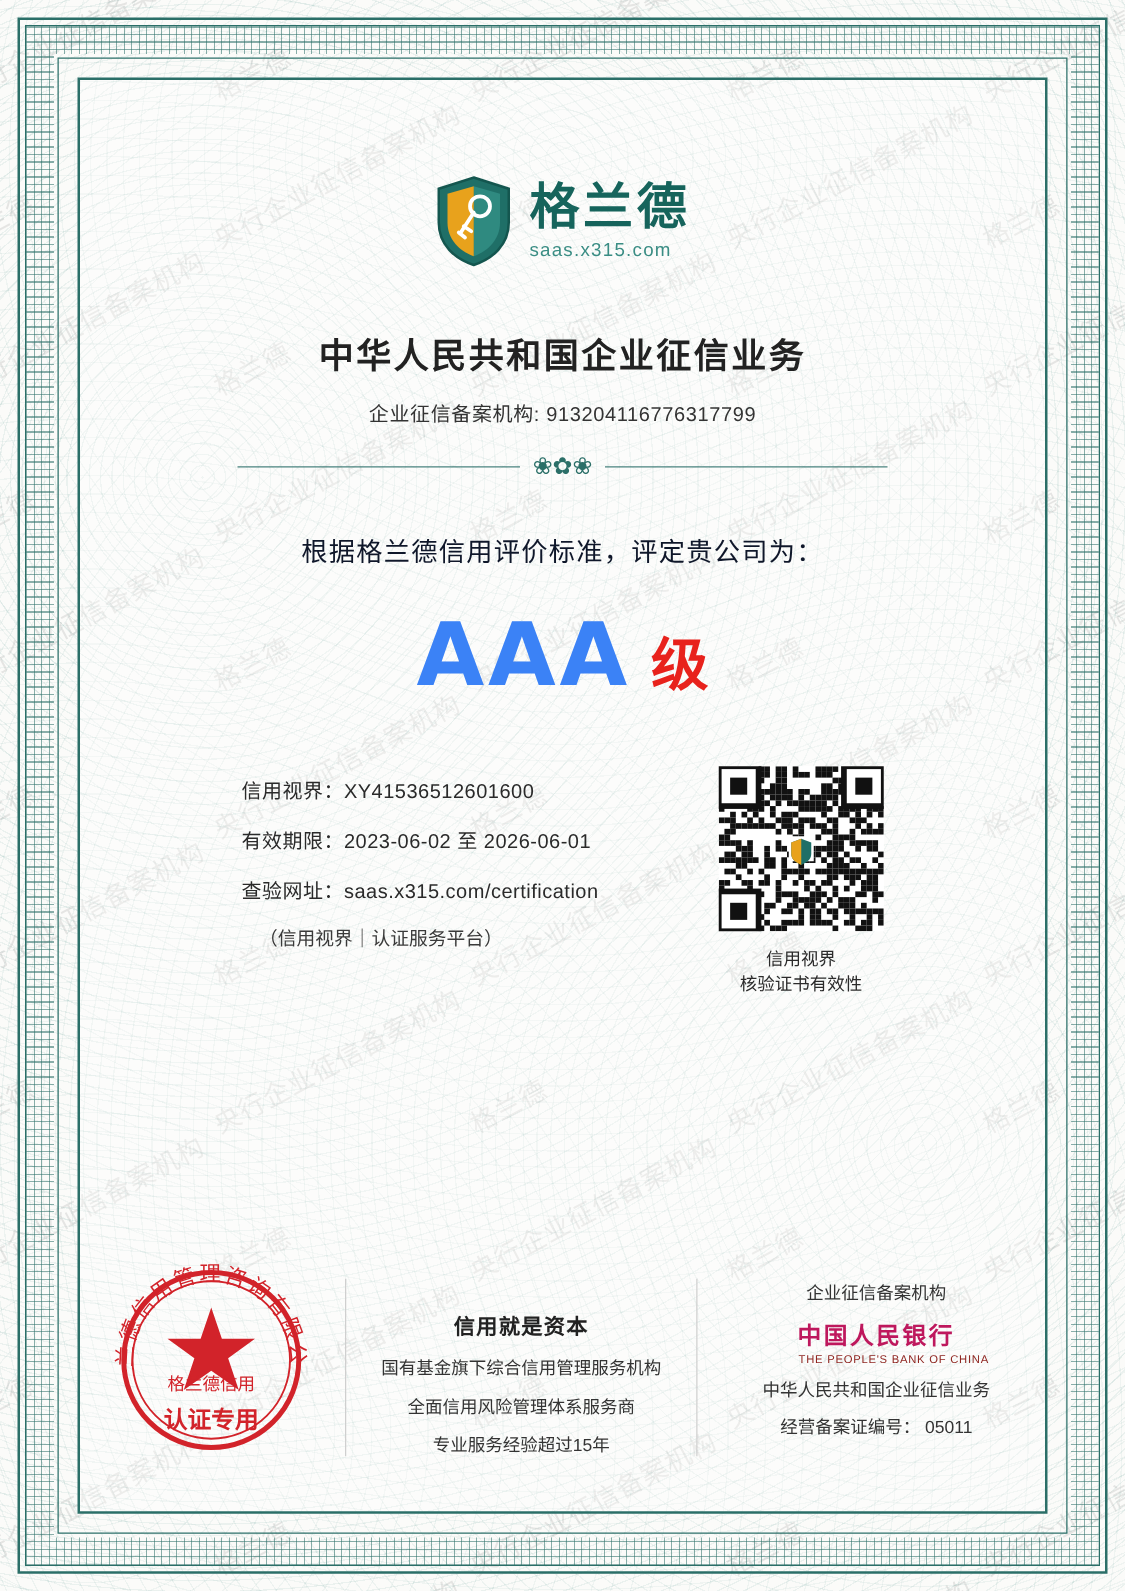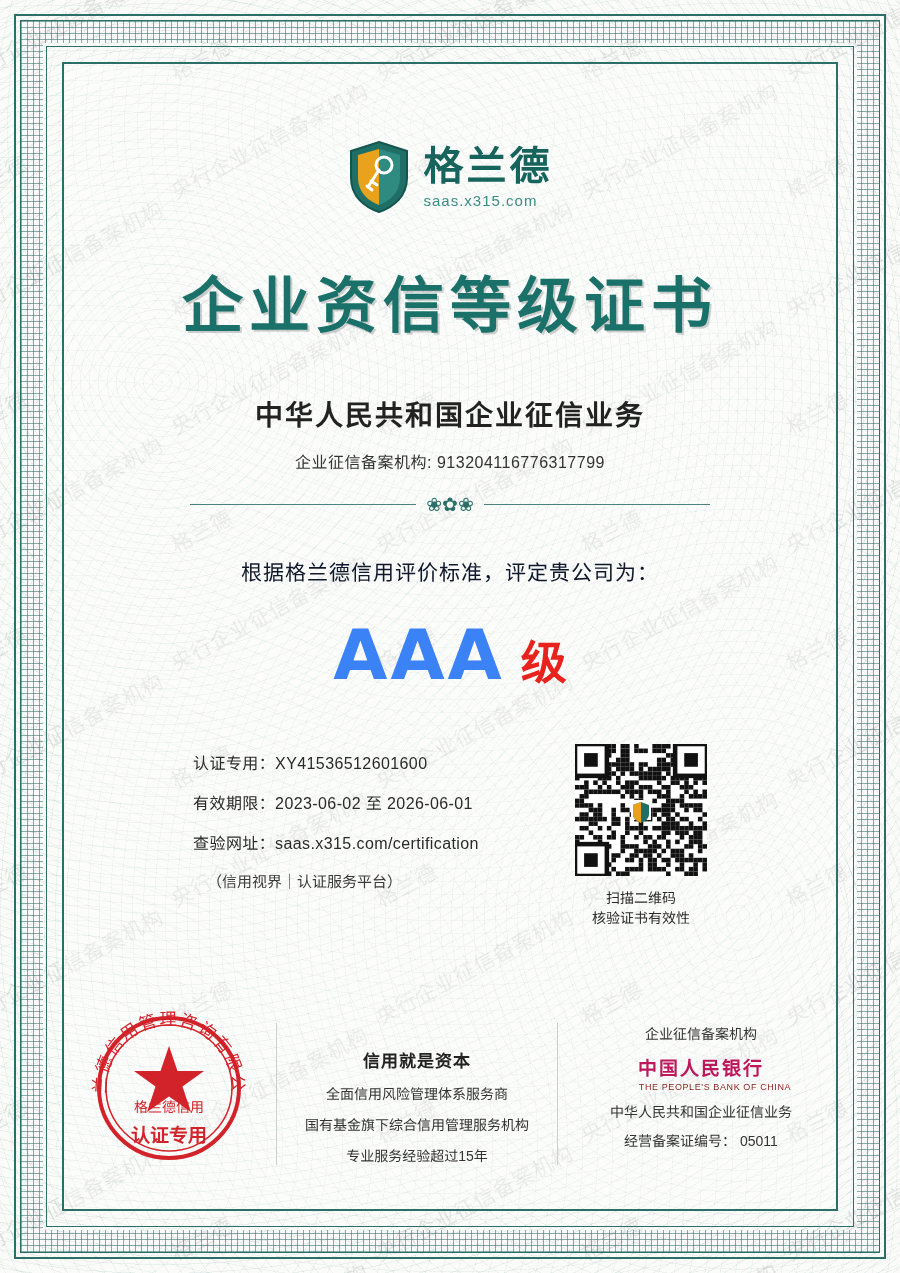--- a/index.html
+++ b/index.html
@@ -407,41 +407,40 @@
           <circle cx="36" cy="25" r="8" fill="none" stroke="#ffffff" stroke-width="3"></circle>
           <path d="M31 30 L20 47 M23 41 L29 45 M19 46 L24 50" stroke="#ffffff" stroke-width="3" fill="none" stroke-linecap="round"></path>
         </svg>
       </div>
       <div class="brand-text">
         <div class="brand-name">格兰德</div>
         <div class="brand-url">saas.x315.com</div>
       </div>
     </div>
 
-    <div class="main-title">企业资信等级证书</div>
 
     <div class="company">中华人民共和国企业征信业务</div>
     <div class="credit-code">企业征信备案机构: 913204116776317799</div>
 
     <div class="divider">
       <div class="line"></div>
       <div class="orn">❀✿❀</div>
       <div class="line"></div>
     </div>
 
     <div class="eval-line">根据格兰德信用评价标准，评定贵公司为：</div>
 
     <div class="grade-row">
       <div class="grade">AAA</div>
       <div class="grade-suffix">级</div>
     </div>
 
     <div class="detail-block">
       <div class="details">
-        <div class="detail-row">认证专用：XY41536512601600</div>
+        <div class="detail-row">信用视界：XY41536512601600</div>
         <div class="detail-row">有效期限：2023-06-02 至 2026-06-01</div>
         <div class="detail-row">查验网址：saas.x315.com/certification</div>
         <div class="detail-sub">（信用视界｜认证服务平台）</div>
       </div>
 
       <div class="qr-wrap">
         <div class="qr" id="qrHost">
             <svg width="132" height="132" viewBox="0 0 132 132">
               <rect width="132" height="132" fill="#ffffff"></rect>
               <rect x="31.86" y="0.00" width="4.55" height="4.55" fill="#111111"></rect>
@@ -817,21 +816,21 @@
               <rect x="100.14" y="0.00" width="31.86" height="31.86" fill="none" stroke="#111" stroke-width="4.55"></rect>
               <rect x="109.24" y="9.10" width="13.66" height="13.66" fill="#111"></rect>
               <rect x="0.00" y="100.14" width="31.86" height="31.86" fill="none" stroke="#111" stroke-width="4.55"></rect>
               <rect x="9.10" y="109.24" width="13.66" height="13.66" fill="#111"></rect>
               <rect x="56" y="56" width="20" height="20" fill="#ffffff"></rect>
               <path d="M66 58 L74 61 V70 C74 75 70 77 66 79 C62 77 58 75 58 70 V61 Z" fill="#1f6f67"></path>
               <path d="M66 58 L58 61 V70 C58 75 62 77 66 79 Z" fill="#e8a21c"></path>
             </svg>
           </div>
         <div class="qr-caption">
-          <div>扫描二维码</div>
+          <div>信用视界</div>
           <div>核验证书有效性</div>
         </div>
       </div>
     </div>
 
     <div class="footer">
 
       <div class="seal">
         <svg viewBox="0 0 178 178" width="178" height="178" aria-hidden="true">
           <defs>
@@ -844,22 +843,22 @@
             <textPath href="#sealArc" startOffset="50%" text-anchor="middle" id="sealOuter">格兰德信用管理咨询有限公司</textPath>
           </text>
           <polygon points="89,47 97.5,72 124,72 102.5,87.5 111,113 89,97.5 67,113 75.5,87.5 54,72 80.5,72" fill="#d2232a"></polygon>
           <text x="89" y="113" font-size="14" fill="#d2232a" text-anchor="middle" font-family="'DejaVu Sans','Liberation Sans',sans-serif" id="sealInner">格兰德信用</text>
           <text x="89" y="143" font-size="19" fill="#d2232a" text-anchor="middle" font-weight="bold" font-family="'DejaVu Sans','Liberation Sans',sans-serif" id="sealBottom">认证专用</text>
         </svg>
       </div>
 
       <div class="footer-mid">
         <div class="footer-mid-title">信用就是资本</div>
+        <div class="footer-mid-line">国有基金旗下综合信用管理服务机构</div>
         <div class="footer-mid-line">全面信用风险管理体系服务商</div>
-        <div class="footer-mid-line">国有基金旗下综合信用管理服务机构</div>
         <div class="footer-mid-line">专业服务经验超过15年</div>
       </div>
 
       <div class="footer-right">
         <div class="footer-right-title">企业征信备案机构</div>
         <div class="pbc">
           <div class="pbc-cn">中国人民银行</div>
           <div class="pbc-en">THE PEOPLE'S BANK OF CHINA</div>
         </div>
         <div class="footer-right-line">中华人民共和国企业征信业务</div>

